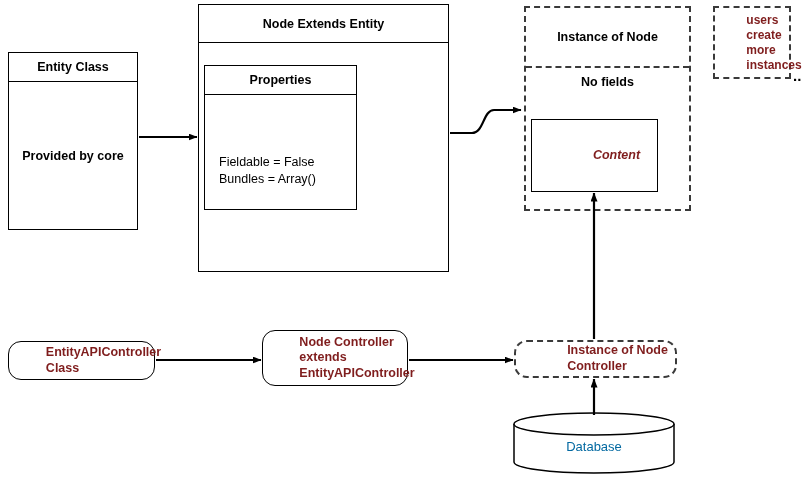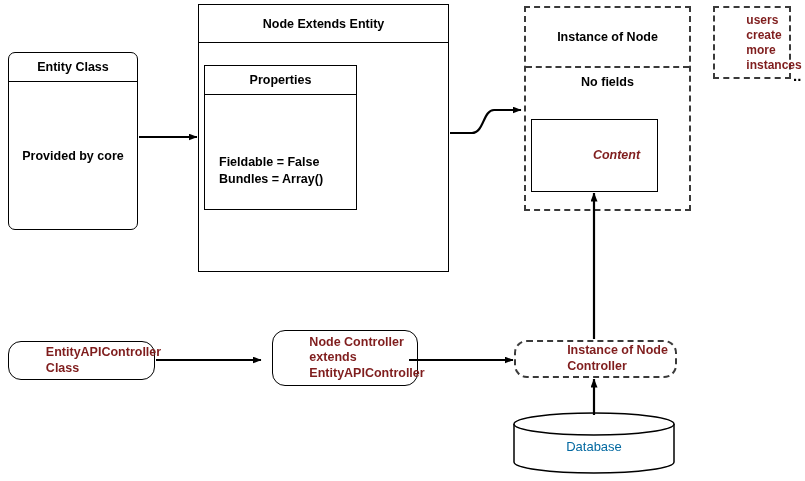--- a/index.html
+++ b/index.html
@@ -51,21 +51,21 @@
     align-items: center;
     justify-content: center;
     text-align: right;
     font-weight: bold;
     font-size: 12.5px;
     color: #000;
     line-height: 1.22;
   }
   .body-text {
     position: absolute;
-    font-weight: bold;
+    font-weight: normal;
     font-size: 12.5px;
     color: #000;
     line-height: 1.35;
     white-space: pre-line;
   }
   .fulllabel {
     position: absolute;
     top: 0; left: 0; right: 0; bottom: 0;
     display: flex;
     align-items: center;
@@ -100,21 +100,21 @@
     font-weight: bold;
     color: #000;
     line-height: 1;
   }
 </style>
 </head>
 <body>
 
 <div id="canvas">
 
-  <div class="node solid" style="left:8px; top:52px; width:130px; height:178px;border-radius:7px;">
+  <div class="node solid" style="left:8px; top:52px; width:130px; height:178px;">
     <div class="hdr" style="top:0; height:29px;">
       <span>Entity Class</span>
     </div>
     <div class="center-label" style="top:29px; height:149px;">
       <span>Provided by core</span>
     </div>
   </div>
 
   <div class="node solid" style="left:198px; top:4px; width:251px; height:268px;">
     <div class="hdr" style="top:0; height:38px;">
@@ -161,21 +161,21 @@
     <span>..</span>
   </div>
 
   <div class="node solid rounded" style="left:8px; top:341px; width:147px; height:39px;">
     <div class="fulllabel">
       <span style="white-space:pre-line;">EntityAPIController
 Class</span>
     </div>
   </div>
 
-  <div class="node solid rounded" style="left:272px; top:330px; width:146px; height:56px;">
+  <div class="node solid rounded" style="left:262px; top:330px; width:146px; height:56px;">
     <div class="fulllabel">
       <span style="white-space:pre-line;">Node Controller
 extends
 EntityAPIController</span>
     </div>
   </div>
 
   <div class="node dashed rounded" style="left:514px; top:340px; width:163px; height:38px;">
     <div class="fulllabel">
       <span style="white-space:pre-line;">Instance of Node

